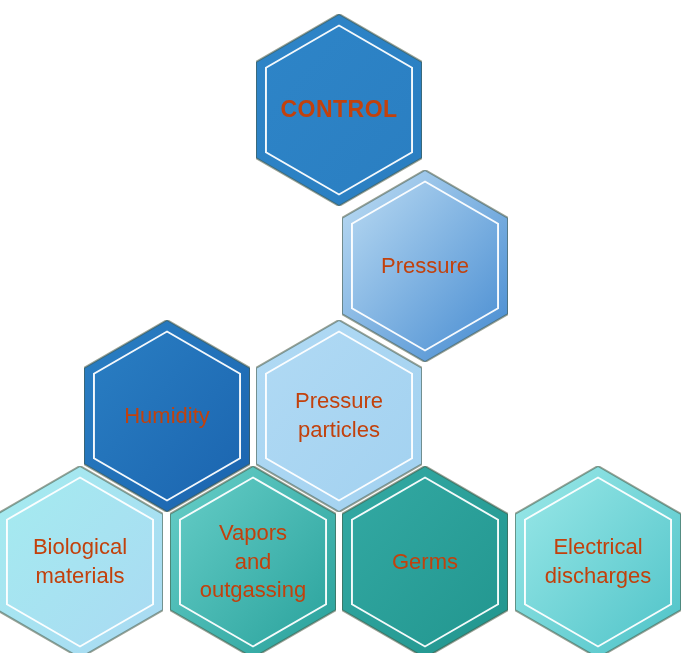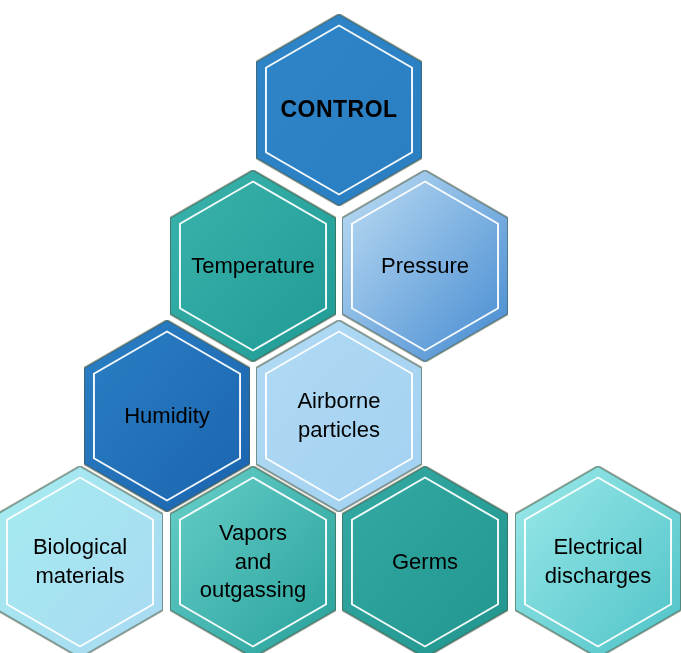--- a/index.html
+++ b/index.html
@@ -36,21 +36,21 @@
     stroke-opacity: 0.95;
     stroke-linejoin: miter;
   }
   .label {
     position: absolute;
     inset: 0;
     display: flex;
     align-items: center;
     justify-content: center;
     text-align: center;
-    color: #000000;
+    color: #c2410c;
     font-size: 22px;
     line-height: 1.3;
     padding: 0 28px;
     box-sizing: border-box;
     overflow-wrap: break-word;
   }
   .label.title {
     font-size: 23px;
     font-weight: 700;
     letter-spacing: 0.5px;
@@ -79,33 +79,20 @@
           <stop offset="0" stop-color="#2e85c8"></stop>
           <stop offset="1" stop-color="#2a7ec1"></stop>
         </linearGradient>
       </defs>
       <polygon class="outer" points="83,0 166,48 166,144 83,192 0,144 0,48" fill="url(#g-r0-0)" stroke="#45563f"></polygon>
       <polygon class="inner" points="83,0 166,48 166,144 83,192 0,144 0,48" transform="translate(83 96) scale(0.88) translate(-83 -96)" stroke="#ffffff"></polygon>
     </svg>
     <div class="label title">CONTROL</div>
   </div>
 
-  <div class="hex hex-r1-0">
-    <svg viewBox="0 0 166 192">
-      <defs>
-        <linearGradient id="g-r1-0" x1="0" y1="0" x2="1" y2="1">
-          <stop offset="0" stop-color="#3ab3ac"></stop>
-          <stop offset="1" stop-color="#1f9a94"></stop>
-        </linearGradient>
-      </defs>
-      <polygon class="outer" points="83,0 166,48 166,144 83,192 0,144 0,48" fill="url(#g-r1-0)" stroke="#45563f"></polygon>
-      <polygon class="inner" points="83,0 166,48 166,144 83,192 0,144 0,48" transform="translate(83 96) scale(0.88) translate(-83 -96)" stroke="#ffffff"></polygon>
-    </svg>
-    <div class="label">Temperature</div>
-  </div>
 
   <div class="hex hex-r2-0">
     <svg viewBox="0 0 166 192">
       <defs>
         <linearGradient id="g-r2-0" x1="0" y1="0" x2="1" y2="1">
           <stop offset="0" stop-color="#2b80c4"></stop>
           <stop offset="1" stop-color="#1a63ae"></stop>
         </linearGradient>
       </defs>
       <polygon class="outer" points="83,0 166,48 166,144 83,192 0,144 0,48" fill="url(#g-r2-0)" stroke="#45563f"></polygon>
@@ -132,21 +119,21 @@
     <svg viewBox="0 0 166 192">
       <defs>
         <linearGradient id="g-r2-1" x1="0" y1="0" x2="1" y2="1">
           <stop offset="0" stop-color="#b1daf4"></stop>
           <stop offset="1" stop-color="#a2d1f0"></stop>
         </linearGradient>
       </defs>
       <polygon class="outer" points="83,0 166,48 166,144 83,192 0,144 0,48" fill="url(#g-r2-1)" stroke="#45563f"></polygon>
       <polygon class="inner" points="83,0 166,48 166,144 83,192 0,144 0,48" transform="translate(83 96) scale(0.88) translate(-83 -96)" stroke="#ffffff"></polygon>
     </svg>
-    <div class="label">Airborne particles</div>
+    <div class="label">Pressure particles</div>
   </div>
 
 
   <div class="hex hex-r3-0">
     <svg viewBox="0 0 166 192">
       <defs>
         <linearGradient id="g-r3-0" x1="0" y1="0" x2="1" y2="1">
           <stop offset="0" stop-color="#a4ecef"></stop>
           <stop offset="1" stop-color="#aad9f3"></stop>
         </linearGradient>

